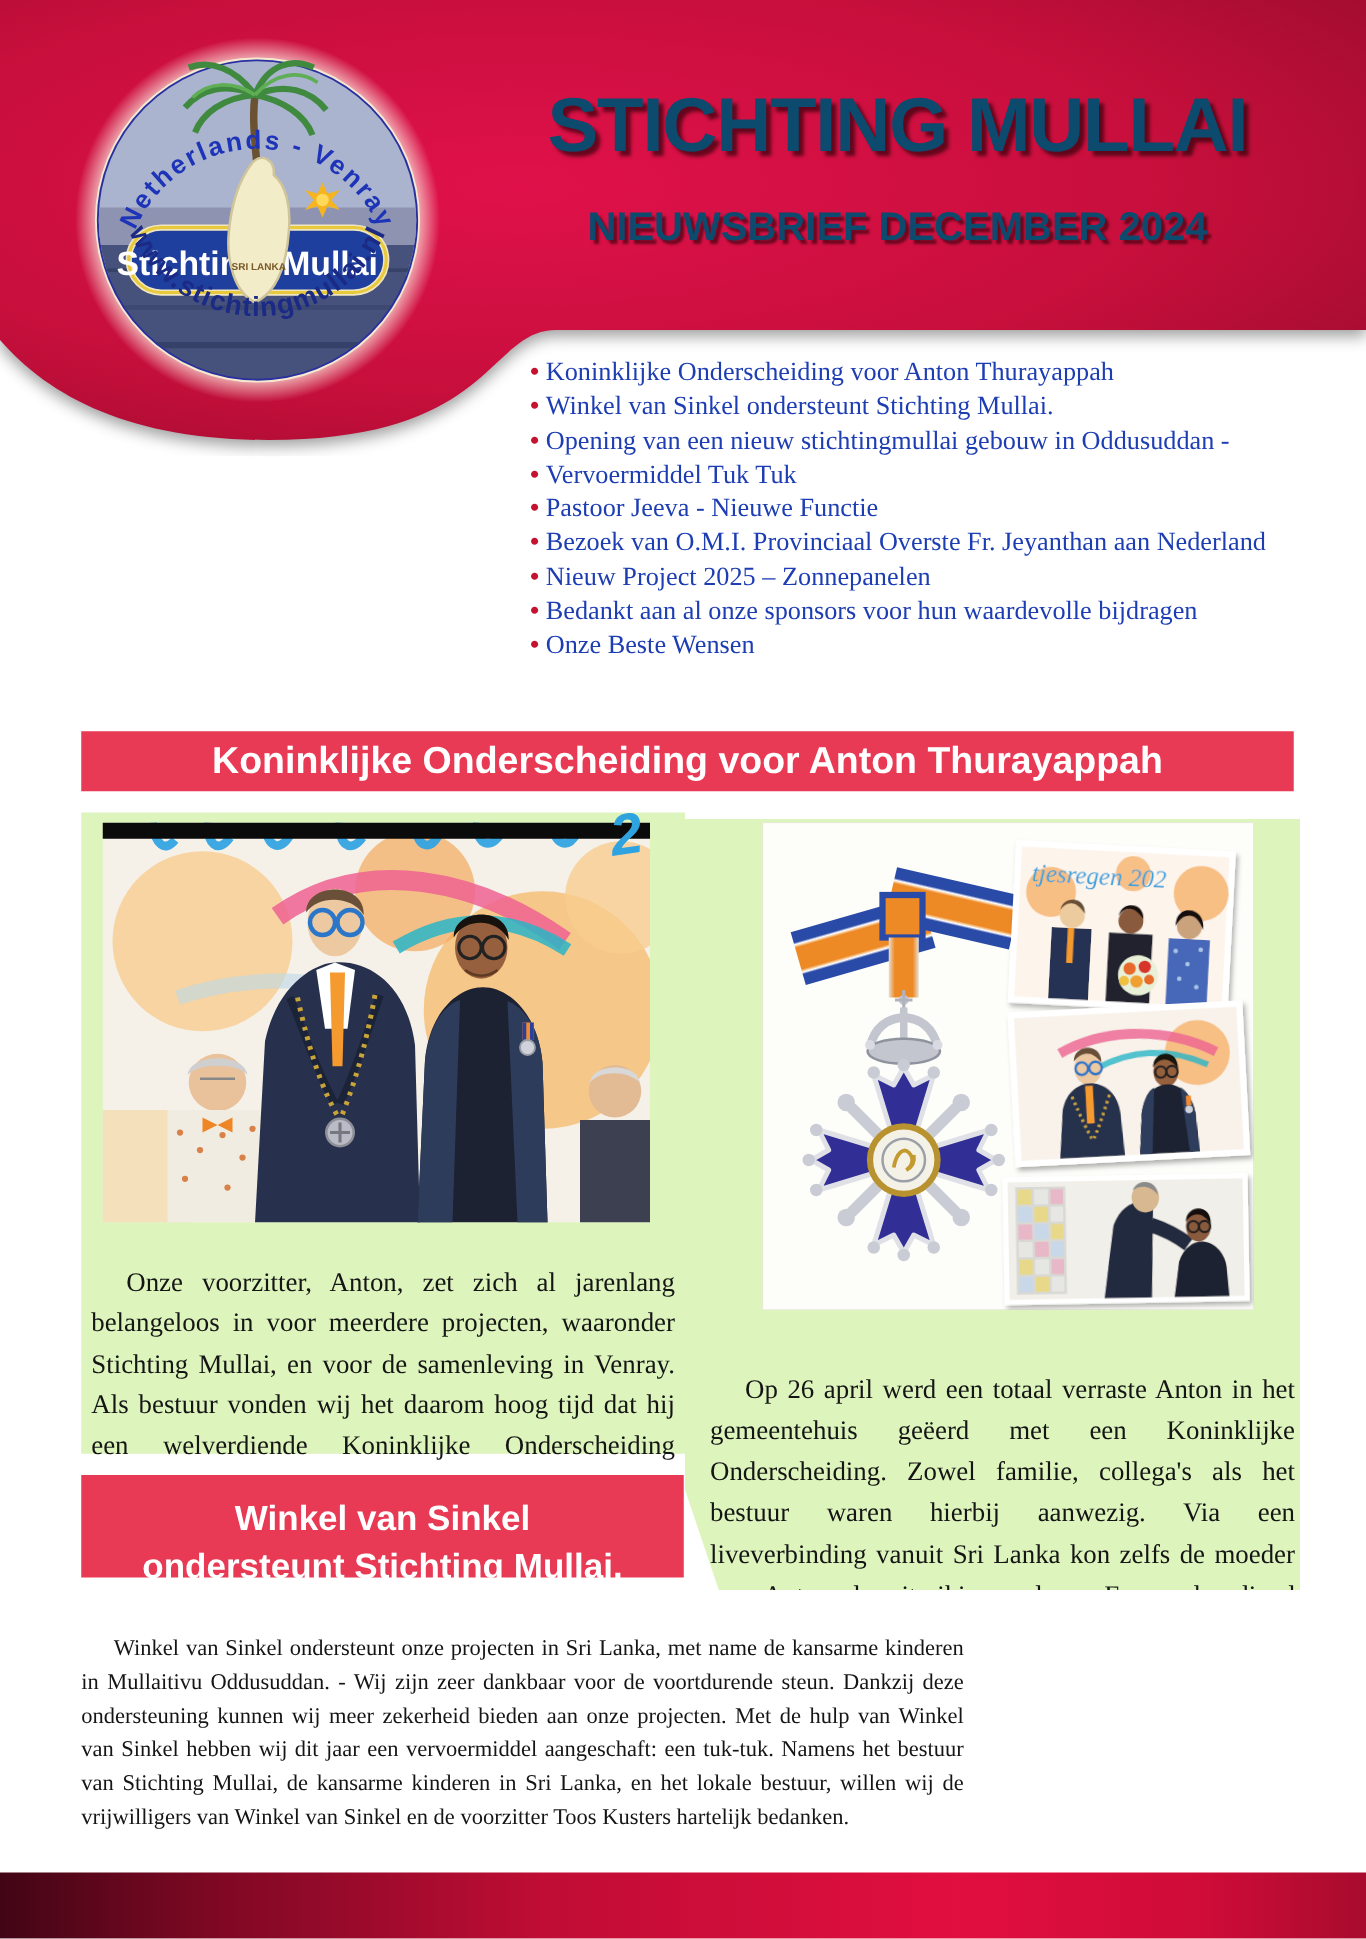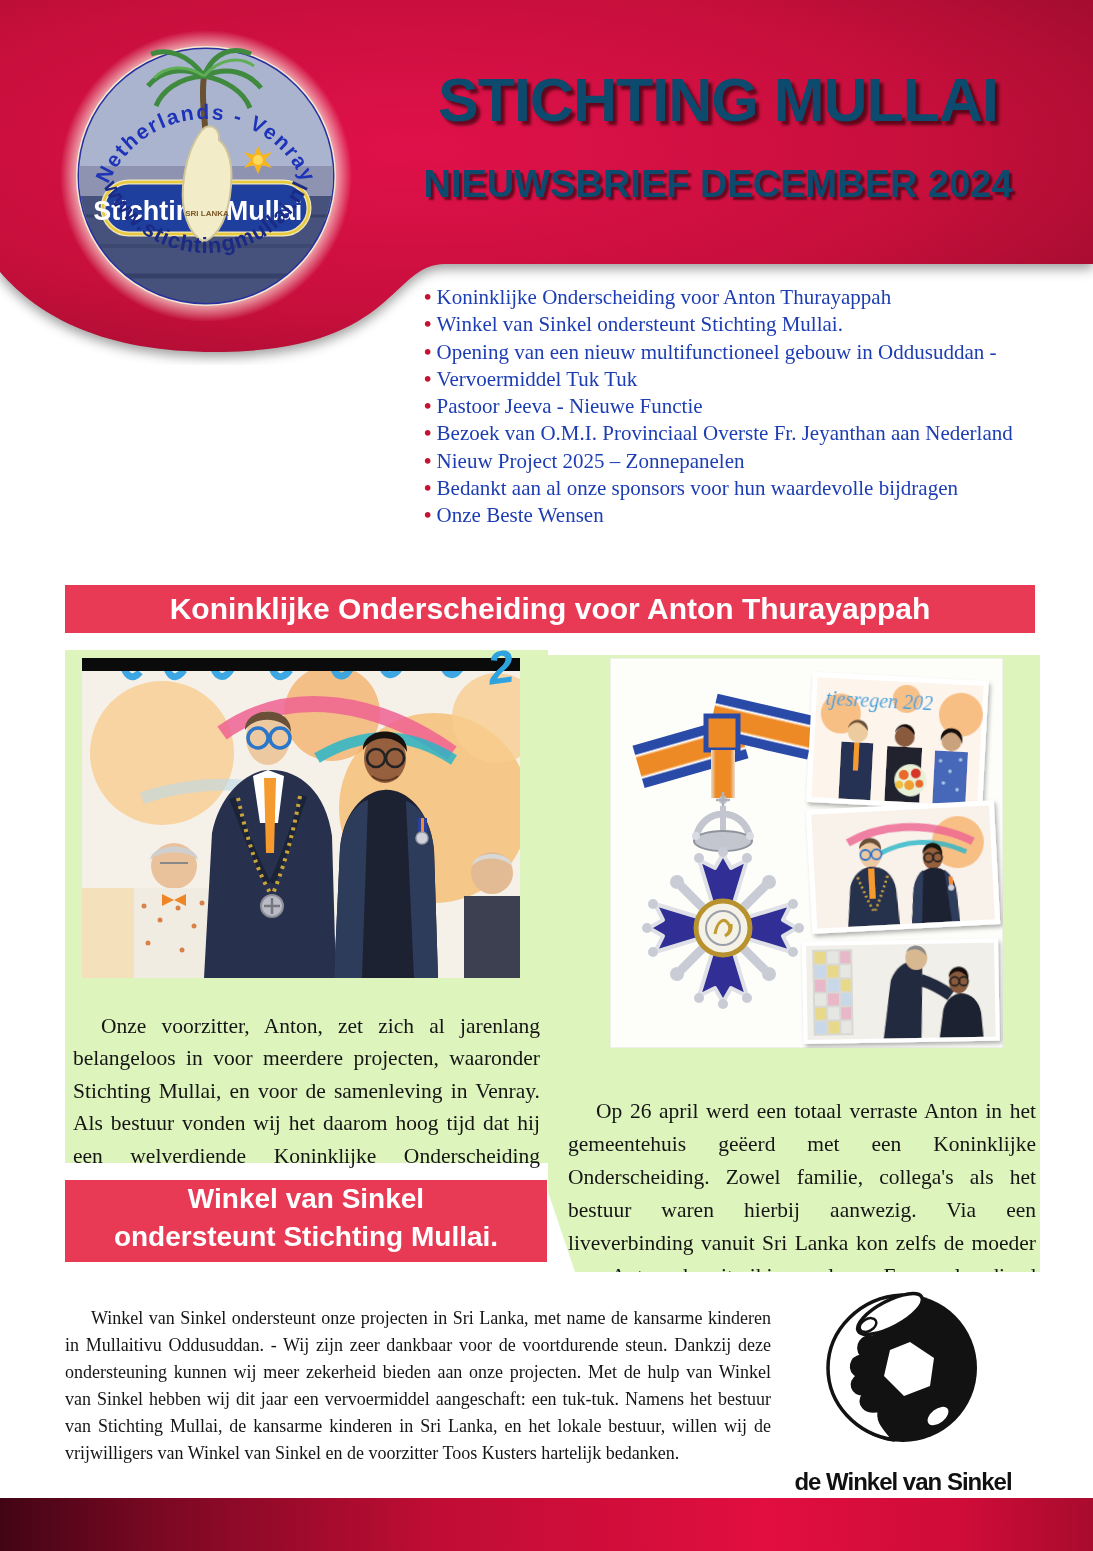--- a/index.html
+++ b/index.html
@@ -5,35 +5,35 @@
   html,body{margin:0;padding:0;background:#ffffff;}
   .page{position:relative;width:1093px;height:1551px;background:#ffffff;overflow:hidden;
         font-family:"Liberation Serif", serif;}
 
   
   .header-svg{position:absolute;left:0;top:0;width:1093px;height:365px;}
   .title-block{position:absolute;left:368px;top:70px;width:700px;text-align:center;
                font-family:"Liberation Sans", sans-serif;color:#0c4a6e;}
   .main-title{font-size:61px;font-weight:bold;letter-spacing:-1px;line-height:1;
               text-shadow:4px 4px 3px rgba(40,0,8,.65);}
-  .sub-title{margin-top:32px;font-size:38px;font-weight:bold;letter-spacing:0px;
+  .sub-title{margin-top:32px;font-size:32px;font-weight:bold;letter-spacing:0px;
              text-shadow:3px 3px 2px rgba(40,0,8,.6);}
   .logo-svg{position:absolute;left:60px;top:28px;width:292px;height:296px;}
 
   
   .toc{position:absolute;left:424px;top:284px;width:640px;margin:0;padding:0;list-style:none;
        font-size:21px;line-height:27.3px;color:#1d3db3;}
   .toc li{padding-left:19px;text-indent:-19px;}
   .toc li::before{content:"• ";color:#c41230;font-weight:bold;}
 
   
   .banner{position:absolute;background:#e93a55;color:#ffffff;
           font-family:"Liberation Sans", sans-serif;font-weight:bold;text-align:center;}
   .banner-1{left:65px;top:585px;width:970px;height:48px;font-size:30px;line-height:48px;}
-  .banner-2{left:65px;top:1180px;width:482px;height:82px;font-size:28px;line-height:38px;padding-top:0;box-sizing:border-box;}
+  .banner-2{left:65px;top:1180px;width:482px;height:82px;font-size:28px;line-height:38px;padding-top:16px;box-sizing:border-box;}
 
   
   .panel{position:absolute;background:#ddf4bc;}
   .panel-left{left:65px;top:650px;width:483px;height:513px;}
   .panel-right{left:548px;top:655px;width:492px;height:617px;
                clip-path:polygon(0 0,100% 0,100% 100%,5.5% 100%,0 87%);}
   .photo1{position:absolute;left:17px;top:8px;width:438px;height:320px;}
   .collage{position:absolute;left:62px;top:3px;width:393px;height:390px;}
   .para{position:absolute;text-align:justify;color:#151515;}
   .para-left{left:8px;top:338px;width:467px;font-size:21.5px;line-height:32.5px;text-indent:28px;}
@@ -135,21 +135,21 @@
   </svg>
 
   <div class="title-block">
     <div class="main-title">STICHTING MULLAI</div>
     <div class="sub-title">NIEUWSBRIEF DECEMBER 2024</div>
   </div>
 
   <ul class="toc">
     <li>Koninklijke Onderscheiding voor Anton Thurayappah</li>
     <li>Winkel van Sinkel ondersteunt Stichting Mullai.</li>
-    <li>Opening van een nieuw multifunctioneel gebouw in Oddusuddan -</li>
+    <li>Opening van een nieuw stichtingmullai gebouw in Oddusuddan -</li>
     <li>Vervoermiddel Tuk Tuk</li>
     <li>Pastoor Jeeva - Nieuwe Functie</li>
     <li>Bezoek van O.M.I. Provinciaal Overste Fr. Jeyanthan aan Nederland</li>
     <li>Nieuw Project 2025 – Zonnepanelen</li>
     <li>Bedankt aan al onze sponsors voor hun waardevolle bijdragen</li>
     <li>Onze Beste Wensen</li>
   </ul>
 
   <div class="banner banner-1">Koninklijke Onderscheiding voor Anton Thurayappah</div>
 
@@ -437,39 +437,15 @@
     <p class="para para-right">Op 26 april werd een totaal verraste Anton in het gemeentehuis geëerd met een Koninklijke Onderscheiding. Zowel familie, collega's als het bestuur waren hierbij aanwezig. Via een liveverbinding vanuit Sri Lanka kon zelfs de moeder van Anton de uitreiking volgen. Een welverdiend lintje, Anton! Van harte proficiat!</p>
   </div>
 
   <div class="banner banner-2">
     <div>Winkel van Sinkel</div>
     <div>ondersteunt Stichting Mullai.</div>
   </div>
 
   <p class="para-bottom">Winkel van Sinkel ondersteunt onze projecten in Sri Lanka, met name de kansarme kinderen in Mullaitivu Oddusuddan. - Wij zijn zeer dankbaar voor de voortdurende steun. Dankzij deze ondersteuning kunnen wij meer zekerheid bieden aan onze projecten. Met de hulp van Winkel van Sinkel hebben wij dit jaar een vervoermiddel aangeschaft: een tuk-tuk. Namens het bestuur van Stichting Mullai, de kansarme kinderen in Sri Lanka, en het lokale bestuur, willen wij de vrijwilligers van Winkel van Sinkel en de voorzitter Toos Kusters hartelijk bedanken.</p>
 
-  <div class="sponsor">
-    <svg viewBox="0 0 210 186">
-      <circle cx="105" cy="90" r="74" fill="#121212"></circle>
-
-      <path d="M112,64 L136,80 L132,108 L106,118 L86,98 L92,72 Z" fill="#ffffff"></path>
-
-      <path d="M104,17 C62,19 30,52 30,90 C30,126 58,156 96,162 C86,150 78,142 82,132 C68,136 58,126 66,116 C54,116 50,104 60,98 C50,92 52,80 64,78 C56,68 64,56 78,60 C72,48 84,38 96,44 C98,32 100,24 104,17 Z" fill="#ffffff" stroke="#121212" stroke-width="3.5" stroke-linejoin="round"></path>
-
-      <g transform="rotate(-28 92 36)">
-        <ellipse cx="92" cy="36" rx="36" ry="13" fill="#ffffff" stroke="#121212" stroke-width="3.5"></ellipse>
-      </g>
-      <ellipse cx="70" cy="47" rx="9" ry="6" fill="#ffffff" stroke="#121212" stroke-width="2.5" transform="rotate(-30 70 47)"></ellipse>
-
-      <ellipse cx="140" cy="138" rx="12" ry="7" fill="#ffffff" transform="rotate(-38 140 138)"></ellipse>
-
-      <g stroke="#121212" stroke-width="2.5" fill="none">
-        <path d="M82,132 C88,136 94,142 98,150"></path>
-        <path d="M66,116 C74,118 80,122 86,128"></path>
-        <path d="M60,98 C68,98 76,102 82,106"></path>
-      </g>
-      <path d="M104,17 C140,19 170,48 176,82 C182,120 158,152 122,162 C150,146 162,122 158,96 C154,66 134,40 104,17 Z" fill="#121212" opacity="0"></path>
-    </svg>
-    <div class="sponsor-caption">de Winkel van Sinkel</div>
-  </div>
 
   <div class="footer-bar"></div>
 </div>
 
 </body></html>

